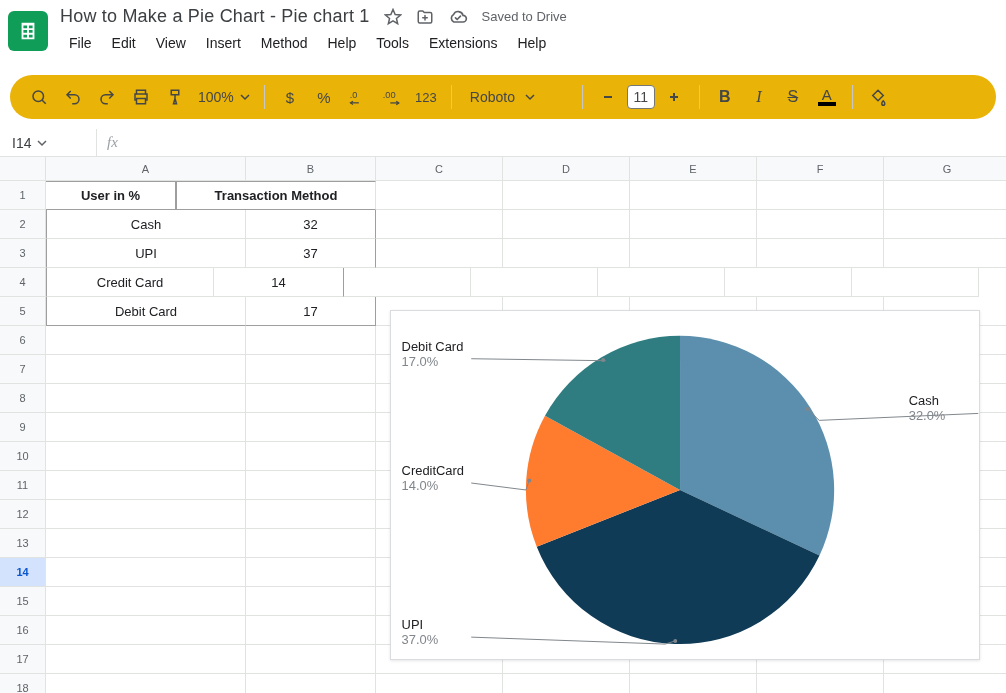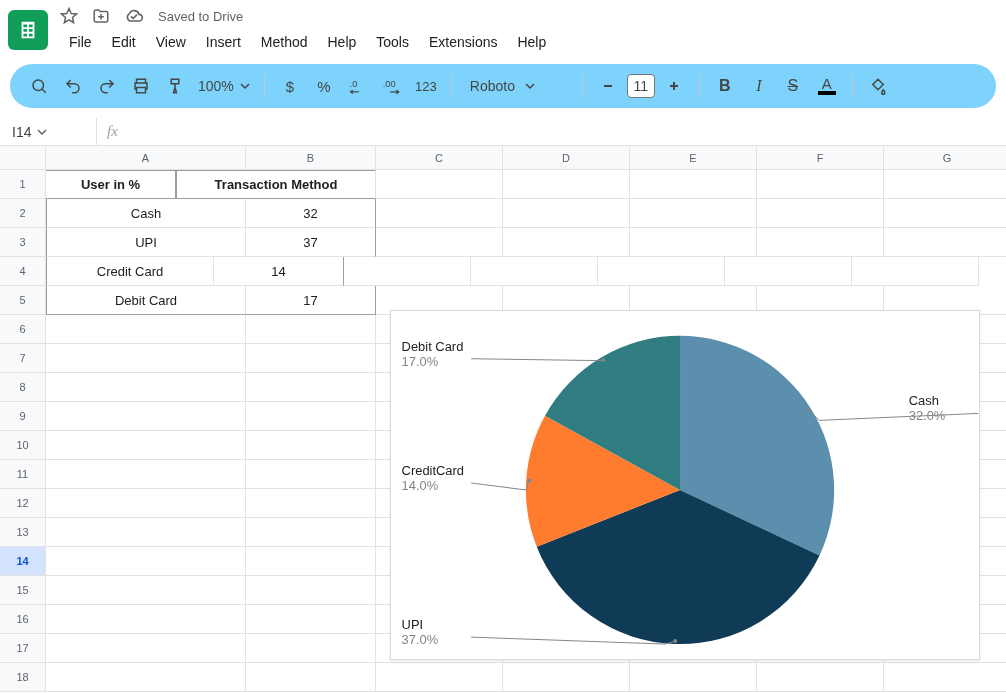--- a/index.html
+++ b/index.html
@@ -10,21 +10,21 @@
   .logo { width:40px; height:40px; border-radius:6px; background:#0f9d58; display:flex; align-items:center; justify-content:center; }
   .logo svg { fill:#fff; }
   .title-block { display:flex; flex-direction:column; gap:2px; flex:1; }
   .title-line { display:flex; align-items:center; gap:14px; }
   .doc-title { font-size:18px; color:#3c4043; letter-spacing:.2px; }
   .title-icon { color:#5f6368; display:flex; align-items:center; }
   .save-txt { color:#5f6368; font-size:13px; }
   .menu-line { display:flex; gap:2px; padding-top:2px;}
   .menu-item { padding:4px 9px; border-radius:4px; font-size:14px; color:#202124; cursor:pointer;}
   
-  .toolbar { margin:10px 10px 0 10px; background:#7dd3fc; border-radius:24px; height:44px; display:flex; align-items:center; padding:0 14px; gap:4px; color:#444746;}
+  .toolbar { margin:20px 10px 0 10px; background:#eab308; border-radius:24px; height:44px; display:flex; align-items:center; padding:0 14px; gap:4px; color:#444746;}
   .tbtn { width:30px; height:30px; border-radius:4px; display:flex; align-items:center; justify-content:center; cursor:pointer; color:#444746;}
   .tsep { width:1px; height:24px; background:#c7c7c7; margin:0 6px;}
   .zoom { display:flex; align-items:center; gap:6px; font-size:14px; padding:0 4px; cursor:pointer;}
   .font-name { display:flex; align-items:center; gap:10px; font-size:14px; padding:0 8px; cursor:pointer; width:110px; justify-content:flex-start;}
   .fs-box { display:flex; align-items:center; gap:4px;}
   .fs-val { width:28px; height:24px; border:1px solid #747775; border-radius:4px; text-align:center; line-height:22px; font-size:14px; background:#fff;}
   .tchar { font-family: "Google Sans", Arial; font-size:15px; }
   .underline-A { position:relative; display:flex; flex-direction:column; align-items:center; line-height:12px;}
   .underline-A .bar{ width:18px; height:4px; background:#000; margin-top:1px;}
   
@@ -59,20 +59,21 @@
 
 <div class="hdr">
   <div class="hdr-row1">
     <div class="logo">
       <svg width="22" height="22" viewBox="0 0 24 24">
           <path d="M19 3H5v18h14V3zM11 19H7v-3h4v3zm0-5H7v-3h4v3zm0-5H7V6h4v3zm6 10h-4v-3h4v3zm0-5h-4v-3h4v3zm0-5h-4V6h4v3z"></path>
         </svg>
     </div>
     <div class="title-block">
       <div class="title-line">
+        <span class="doc-title">How to Make a Pie Chart - Pie chart 1</span>
         <span class="title-icon">
             <svg width="18" height="18" viewBox="0 0 24 24" fill="none" stroke="#5f6368" stroke-width="2">
               <path d="M12 17.3l-6.2 3.7 1.6-7L2 9.3l7.1-.6L12 2l2.9 6.7 7.1.6-5.4 4.7 1.6 7z"></path>
             </svg>
           </span>
         <span class="title-icon">
             <svg width="18" height="18" viewBox="0 0 24 24" fill="none" stroke="#5f6368" stroke-width="2">
               <path d="M3 6v12a2 2 0 0 0 2 2h14a2 2 0 0 0 2-2V8a2 2 0 0 0-2-2h-8l-2-2H5a2 2 0 0 0-2 2z"></path>
               <path d="M12 10v6m-3-3h6" stroke-linecap="round"></path>
             </svg>

